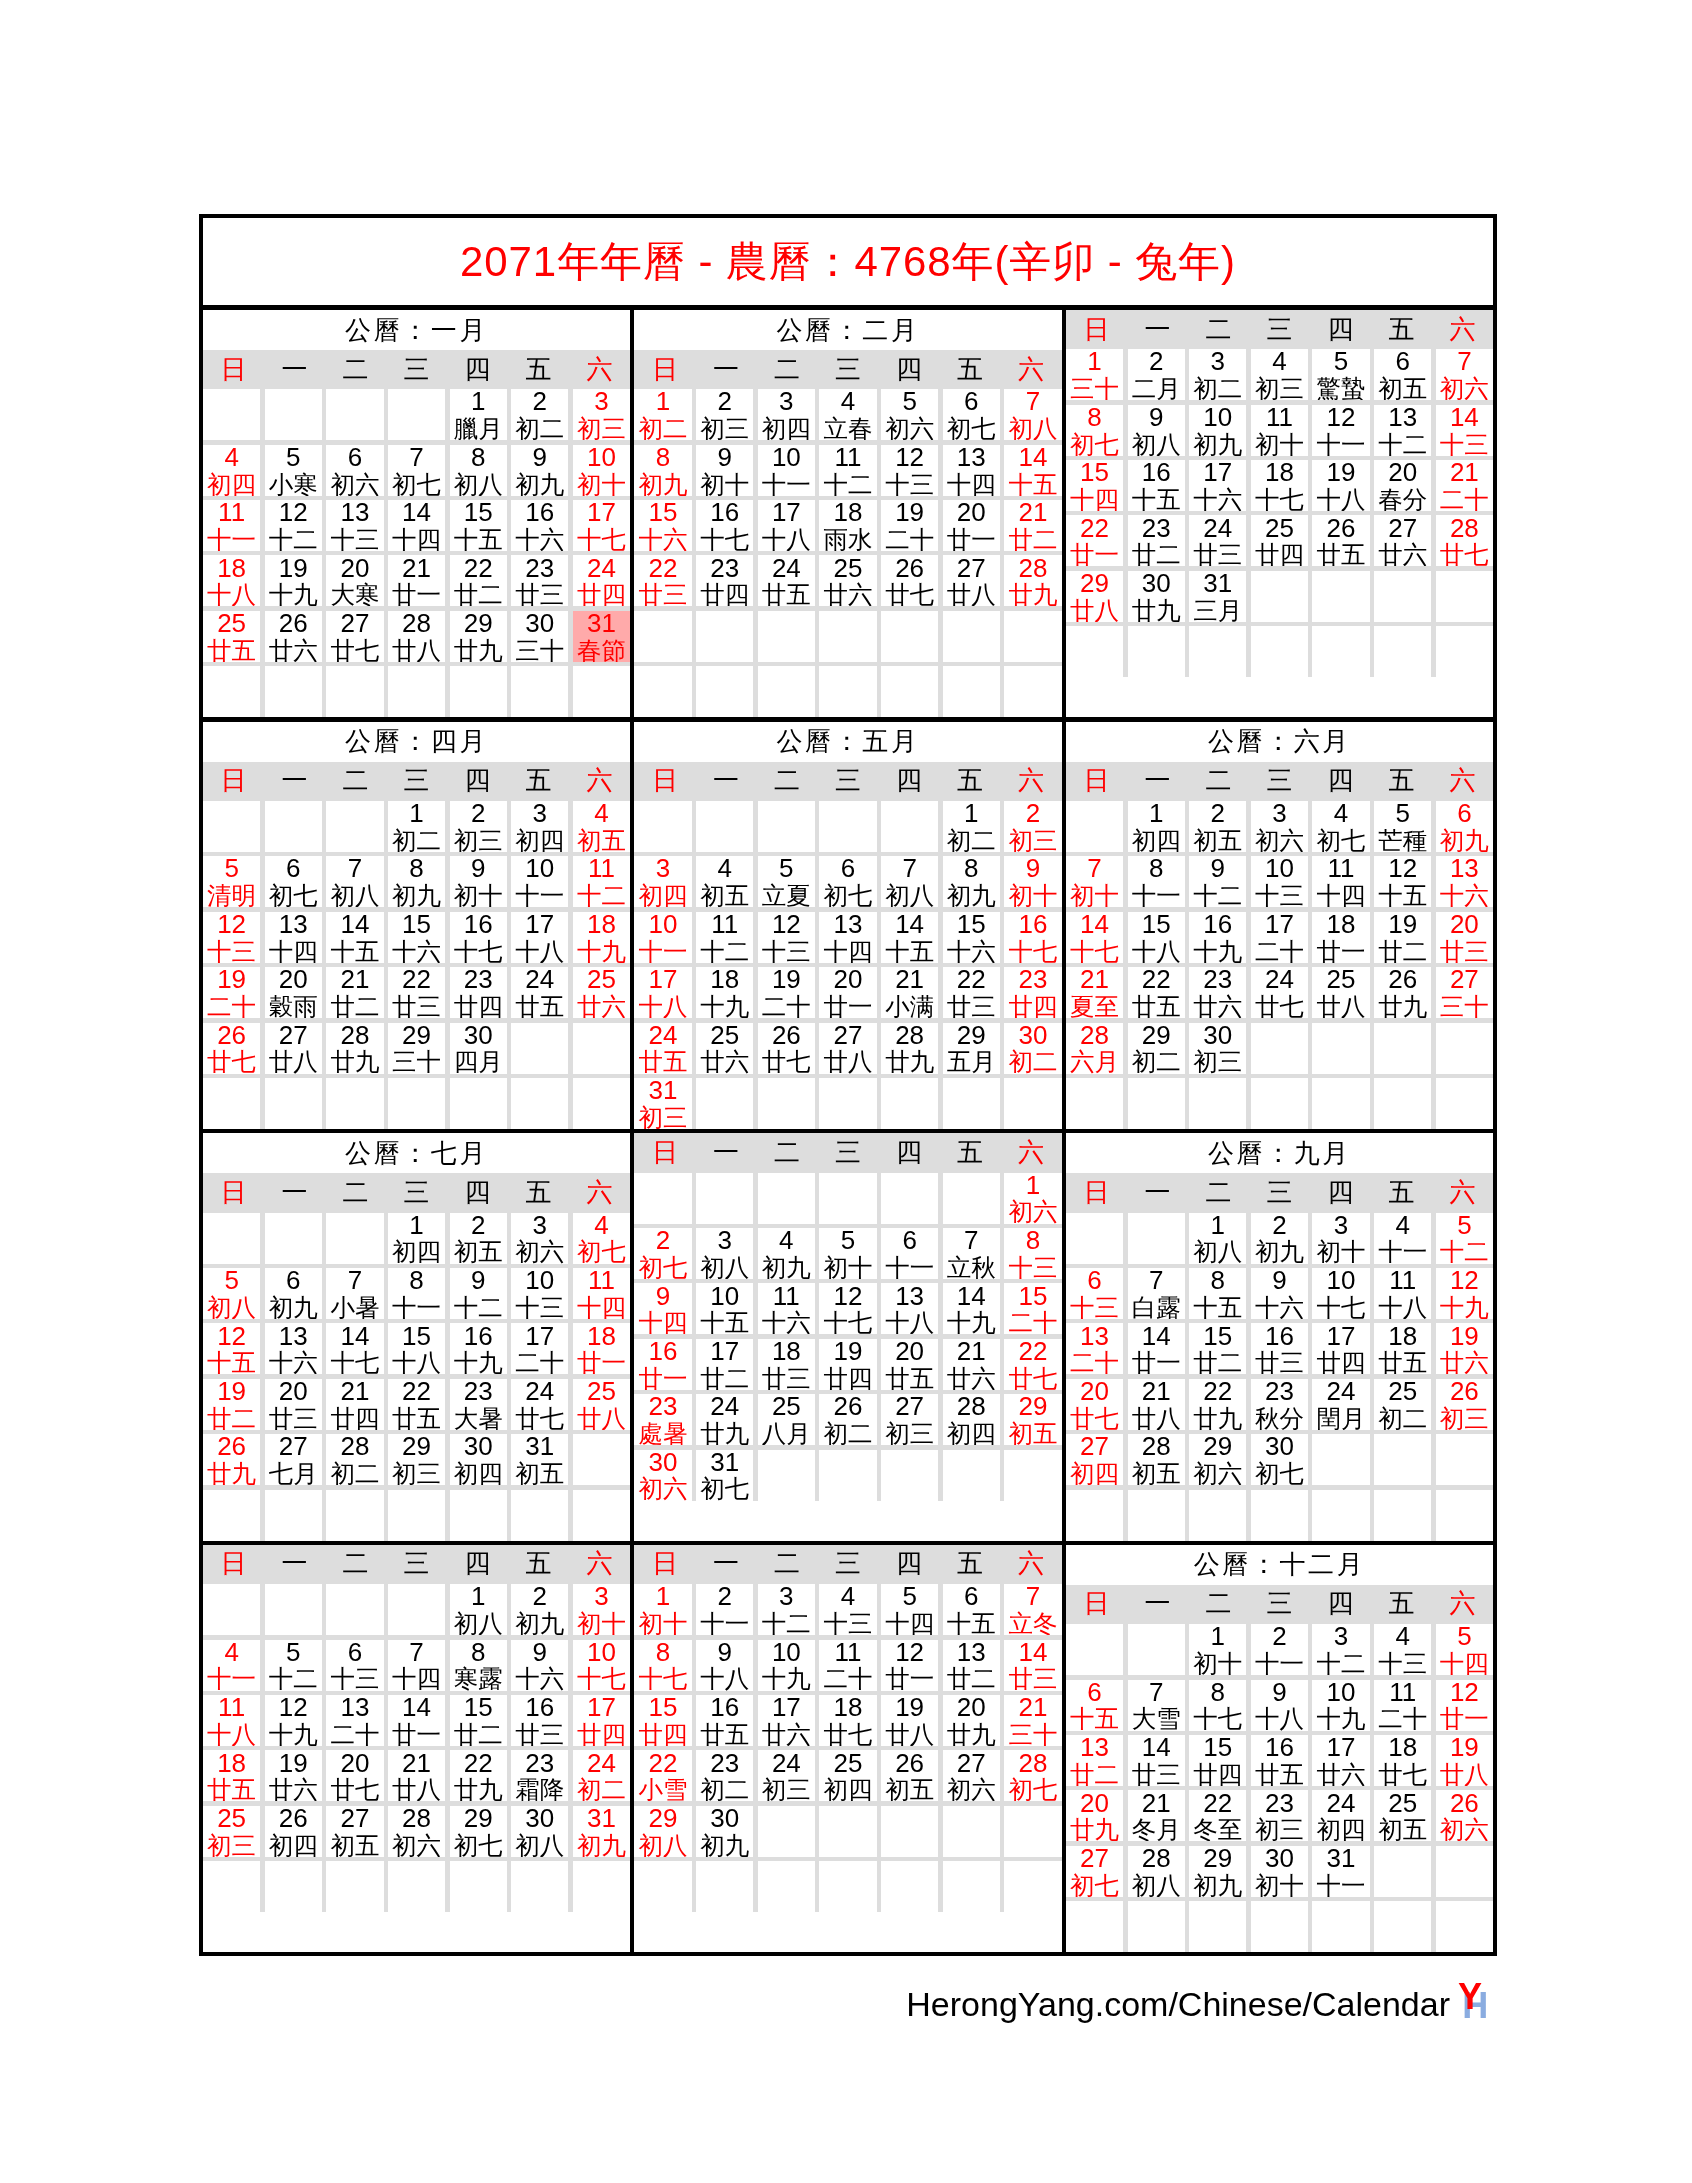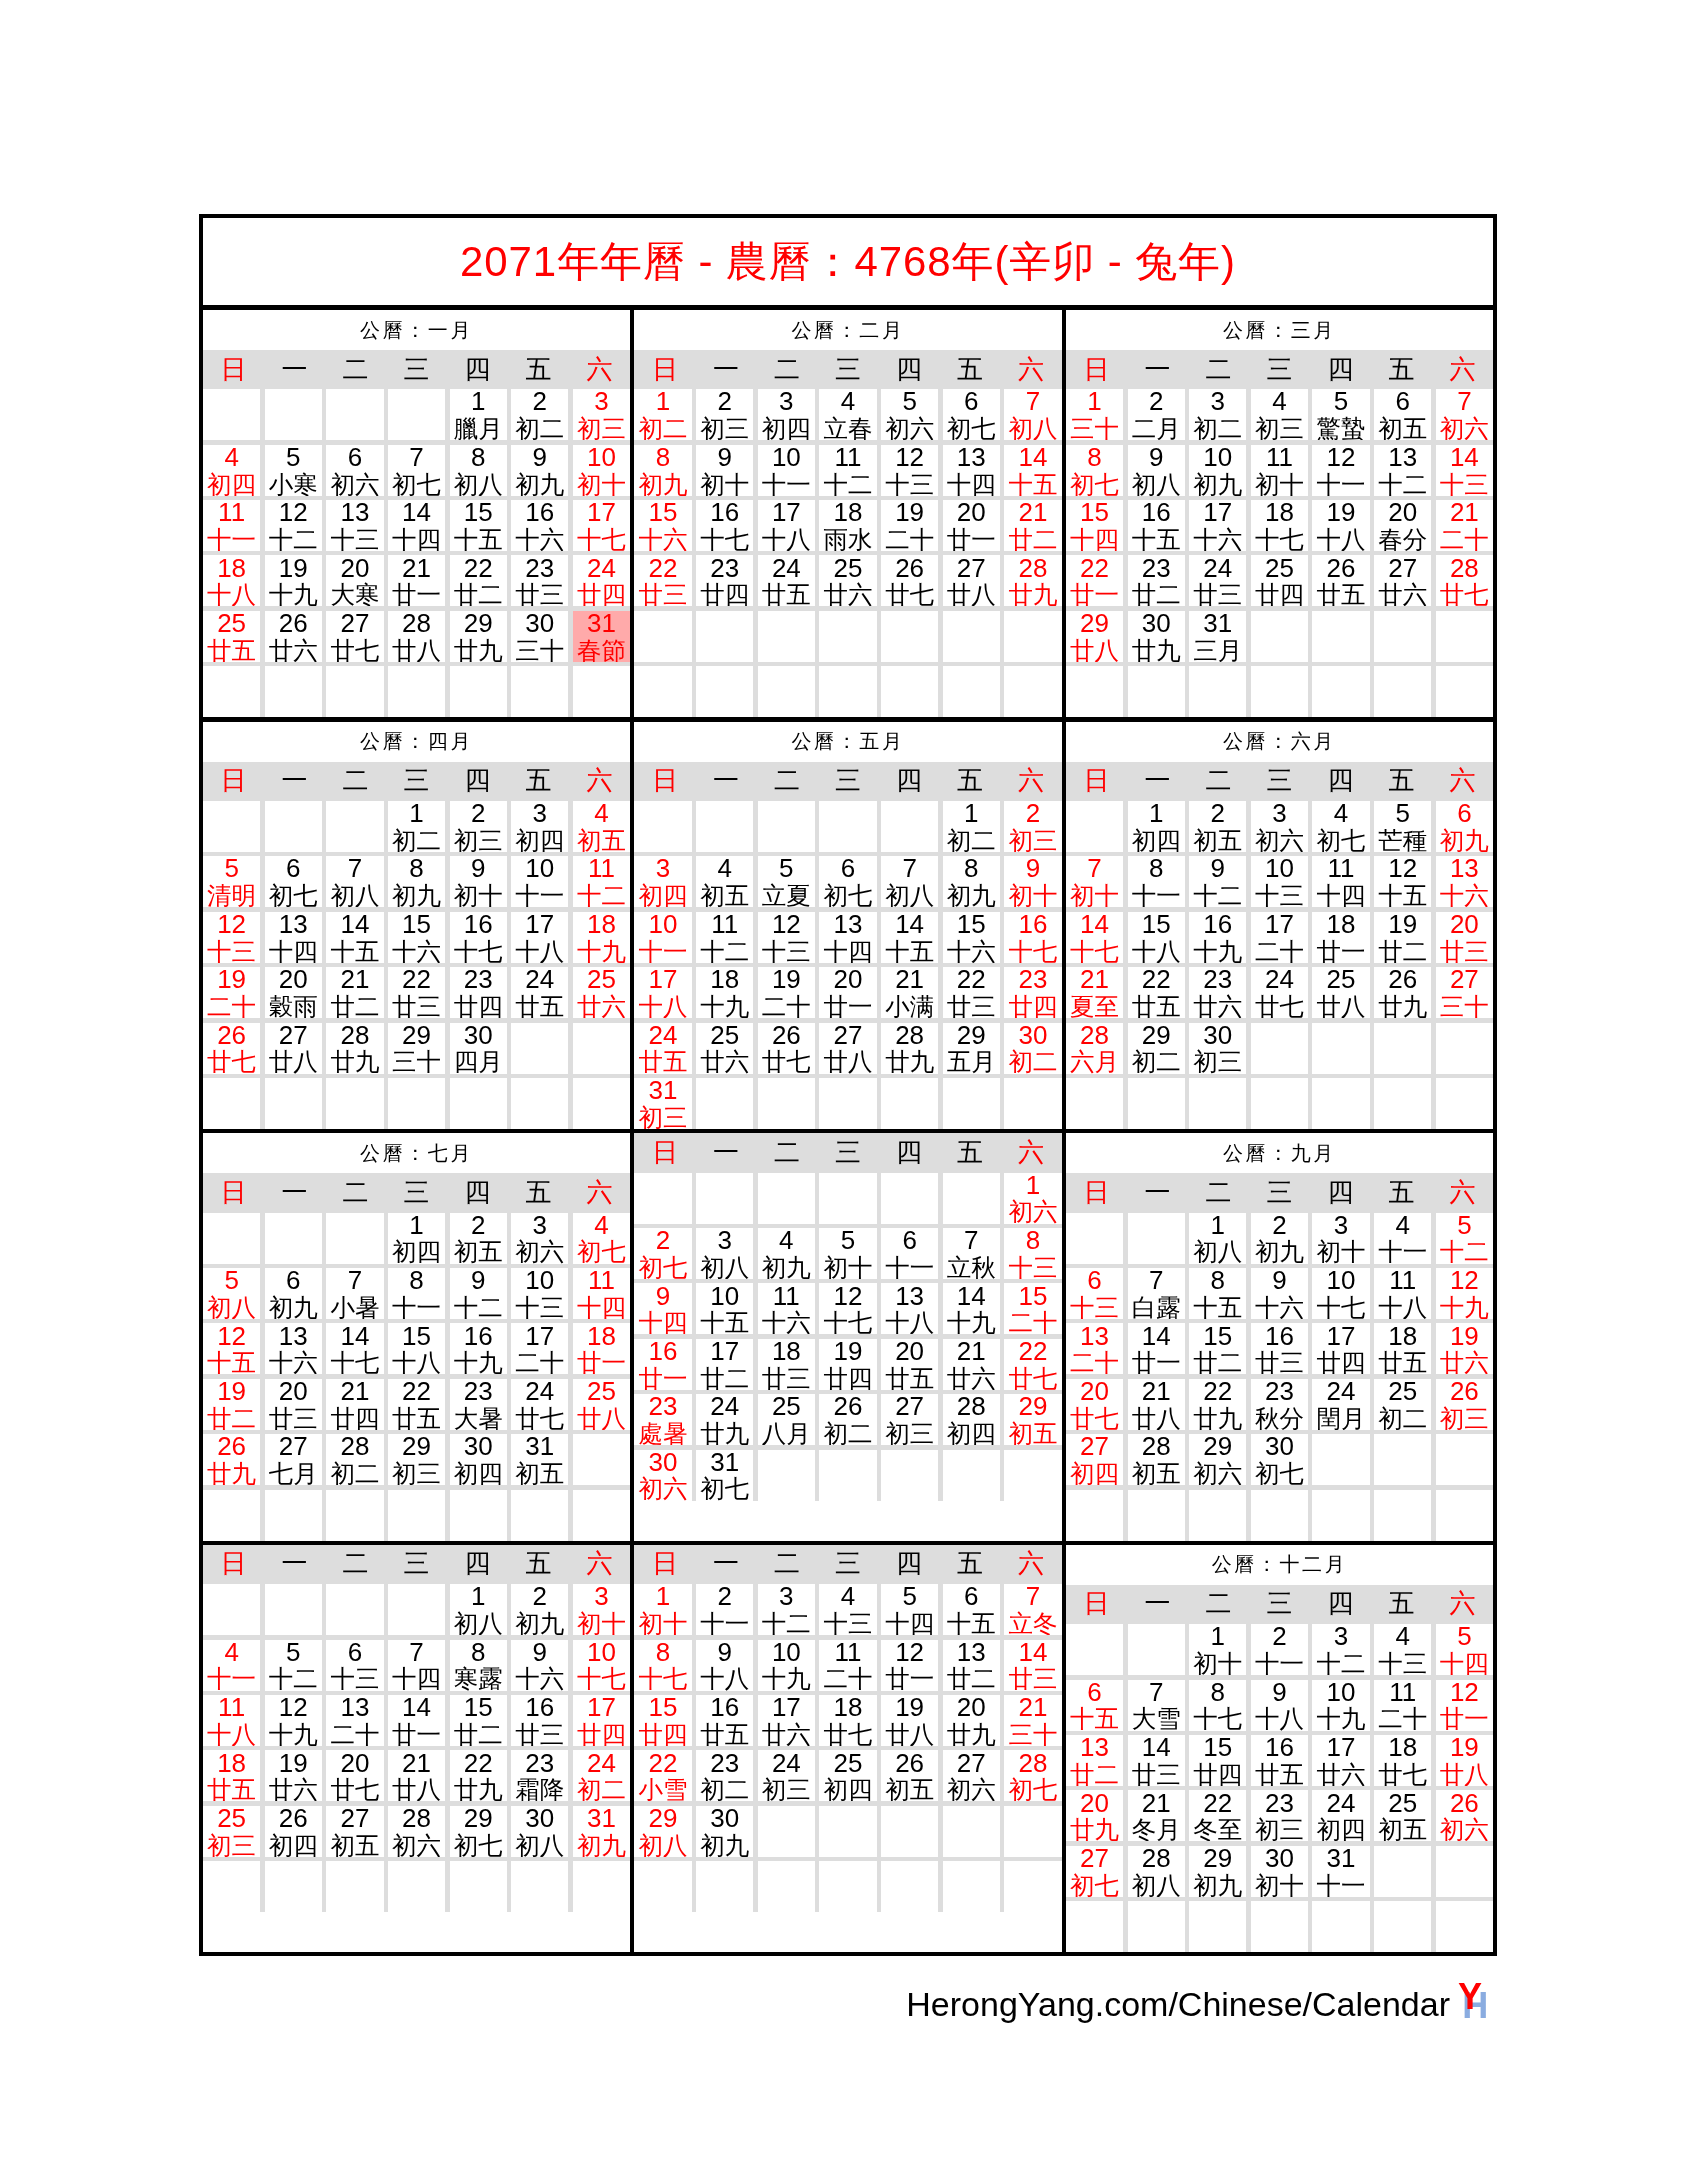--- a/index.html
+++ b/index.html
@@ -28,21 +28,21 @@
     color:var(--red);white-space:nowrap;
   }
   .months{
     display:grid;grid-template-columns:repeat(3,1fr);
     gap:4.4px;background:#000;
   }
   .month{background:#fff;display:flex;flex-direction:column;}
   .mtitle{
     height:40px;flex:0 0 40px;background:#fff;
     display:flex;align-items:center;justify-content:center;
-    font-size:20px;letter-spacing:2.6px;
+    font-size:26px;letter-spacing:2.6px;
   }
   .wdays{
     display:grid;grid-template-columns:repeat(7,1fr);
     background:var(--gray);height:38px;flex:0 0 38px;
     align-items:center;text-align:center;font-size:26px;
   }
   .days{
     display:grid;grid-template-columns:repeat(7,1fr);
     grid-auto-rows:51px;gap:4.4px;
     background:var(--gray);padding-top:1.3px;
@@ -366,21 +366,20 @@
             <div class="cell"></div>
             <div class="cell"></div>
             <div class="cell"></div>
             <div class="cell"></div>
             <div class="cell"></div>
             <div class="cell"></div>
           </div>
   </div>
 
   <div class="month">
-    <div class="mtitle">公曆：三月</div>
     <div class="wdays">
             <div class="red">日</div>
             <div>一</div>
             <div>二</div>
             <div>三</div>
             <div>四</div>
             <div>五</div>
             <div class="red">六</div>
           </div>
     <div class="days">

